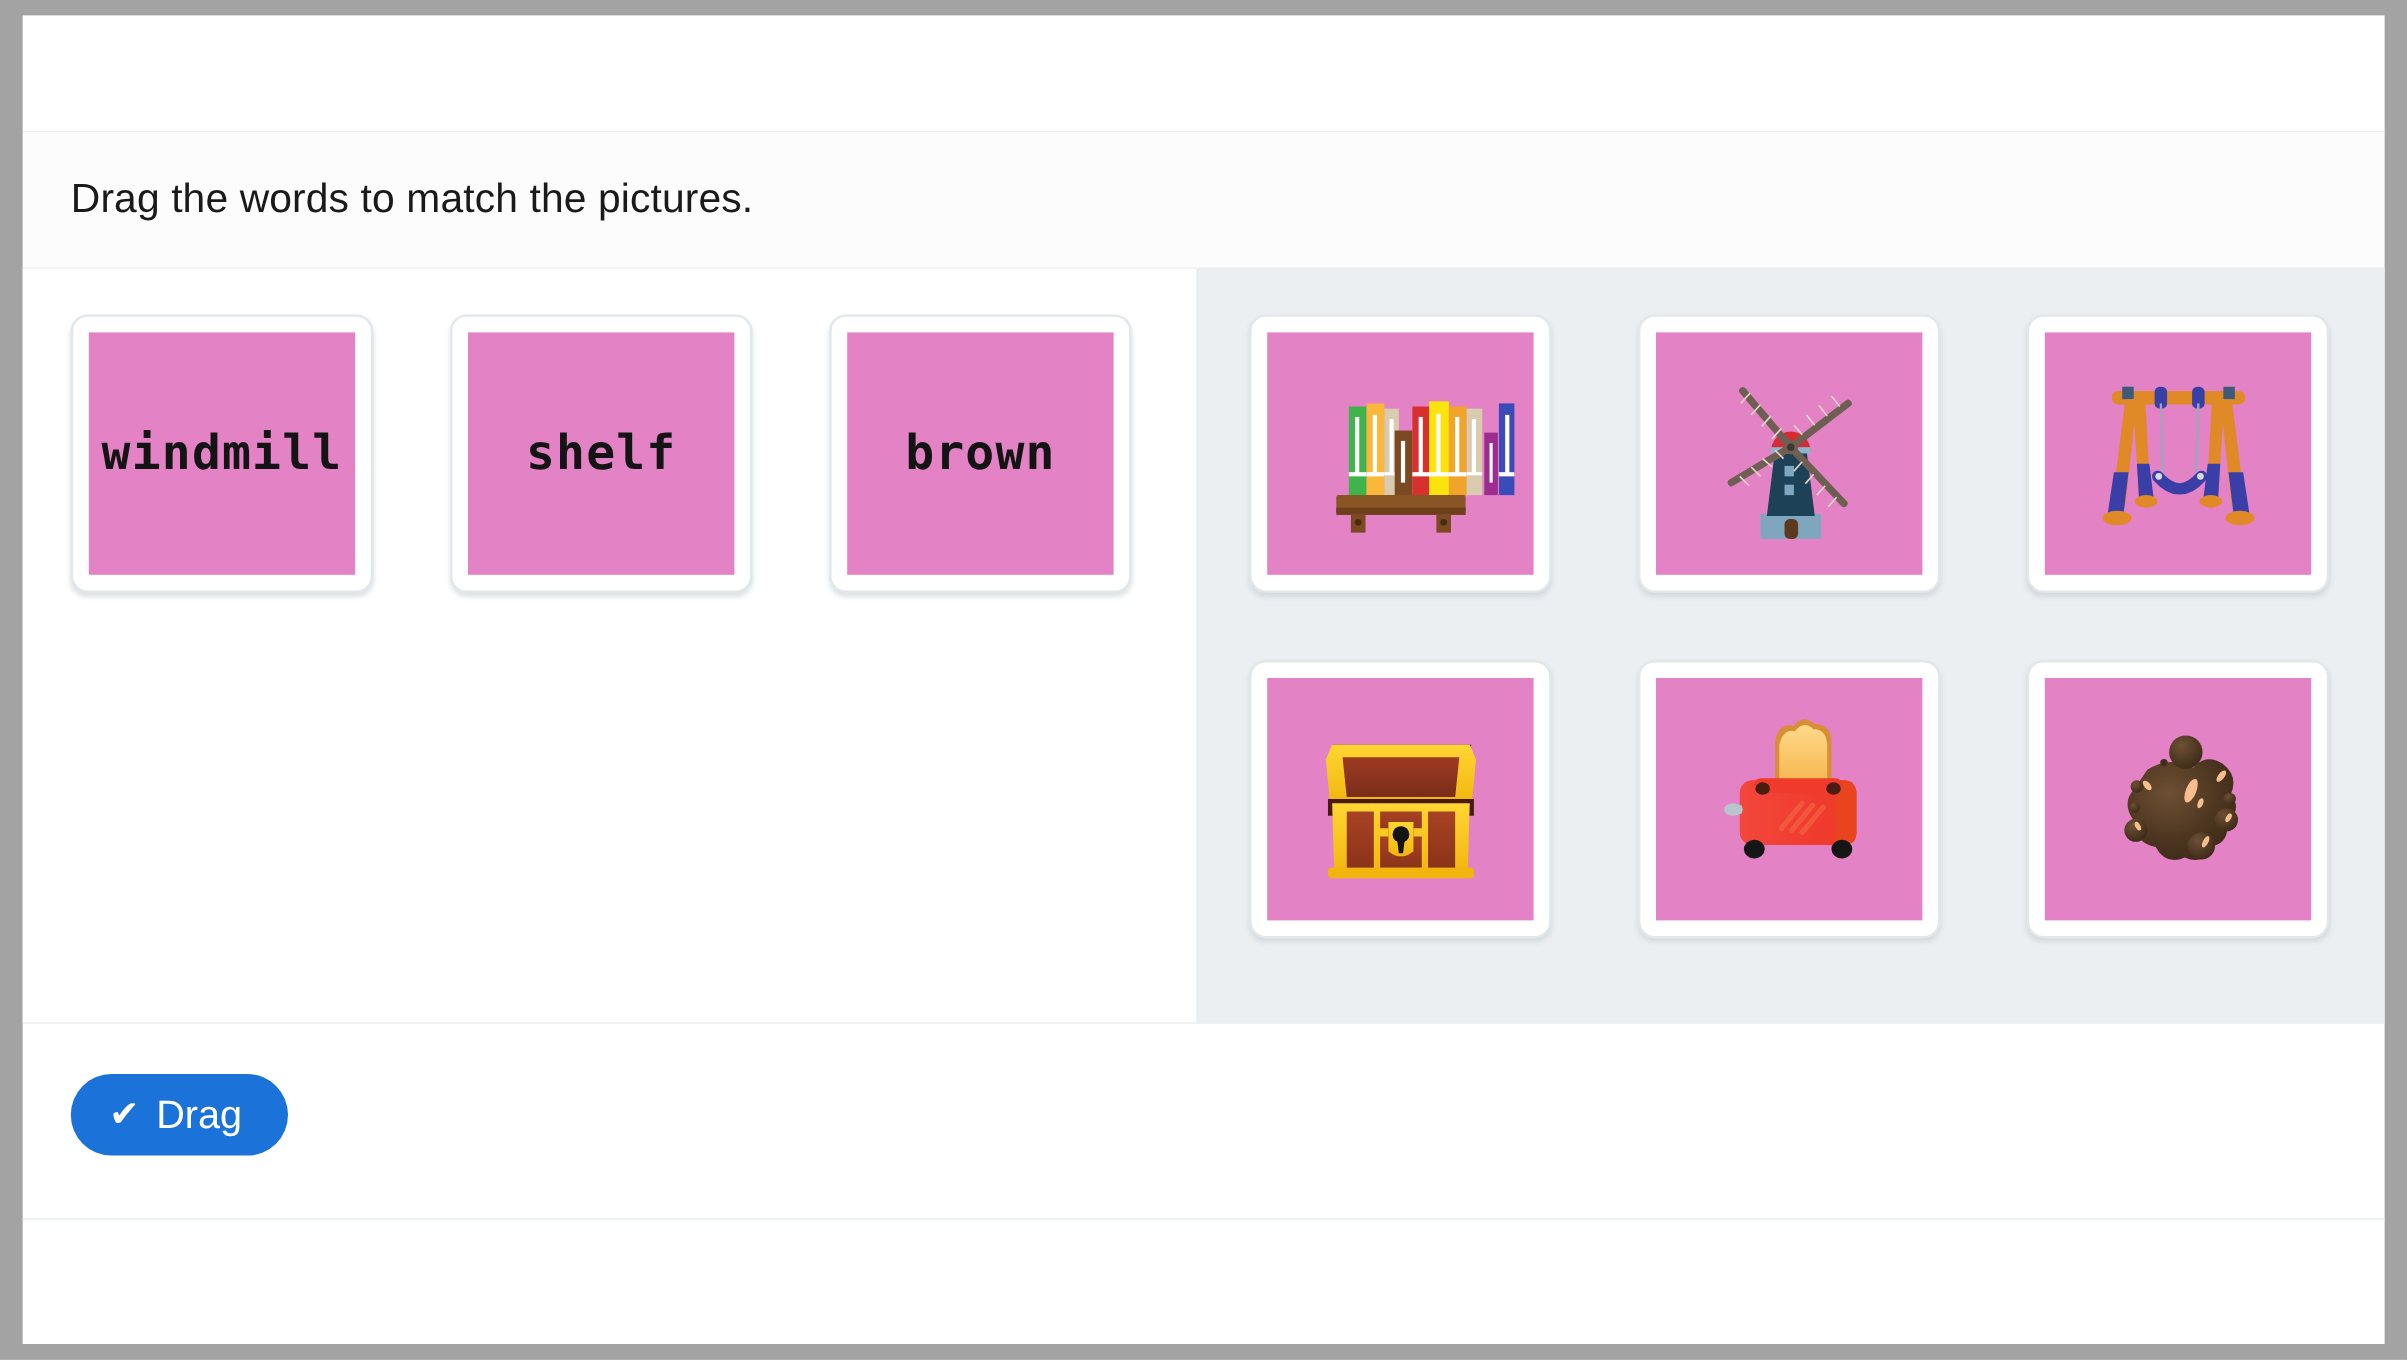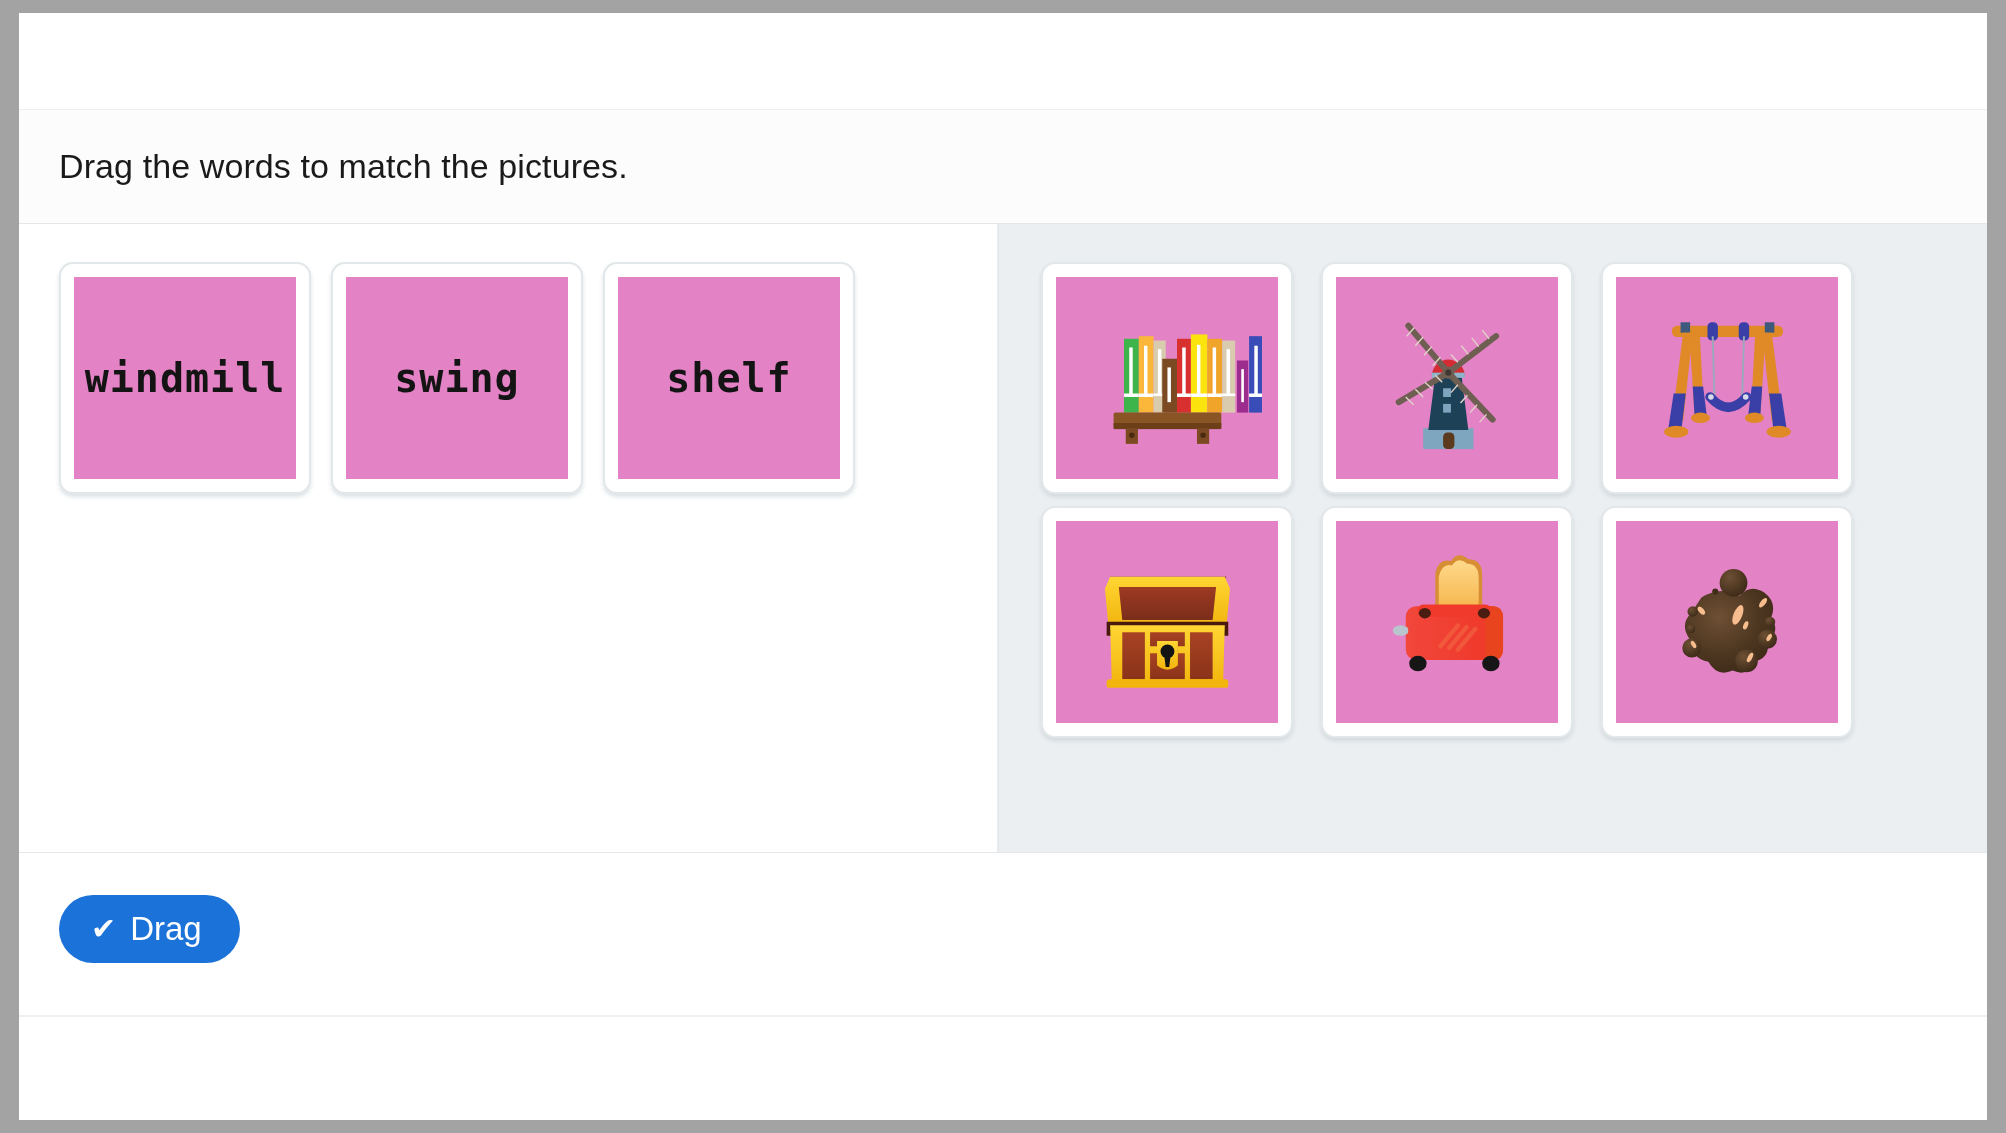--- a/index.html
+++ b/index.html
@@ -69,20 +69,21 @@
     background: #eceff1;
     padding: 38px 0 0 42px;
   }
 
   .tile-grid {
     display: grid;
     grid-template-columns: repeat(3, 272px);
     grid-auto-rows: 244px;
     column-gap: 0px;
     row-gap: 0px;
+    gap: 44px;
   }
 
   .pictures-panel .tile-grid {
     grid-template-columns: repeat(3, 280px);
   }
 
   
   .tile {
     width: 252px;
     height: 232px;
@@ -174,32 +175,32 @@
 
     <div class="words-panel">
       <div class="tile-grid">
 
         <div class="tile word-tile">
           <div class="tile-inner">
             <span class="word-label">windmill</span>
           </div>
         </div>
 
+
         <div class="tile word-tile">
           <div class="tile-inner">
-            <span class="word-label">swing</span>
+            <span class="word-label">shelf</span>
           </div>
         </div>
 
         <div class="tile word-tile">
           <div class="tile-inner">
-            <span class="word-label">shelf</span>
-          </div>
-        </div>
-
+            <span class="word-label">brown</span>
+          </div>
+        </div>
 
 
 
       </div>
     </div>
 
     <div class="pictures-panel">
       <div class="tile-grid">
 
         <div class="tile pic-tile">

